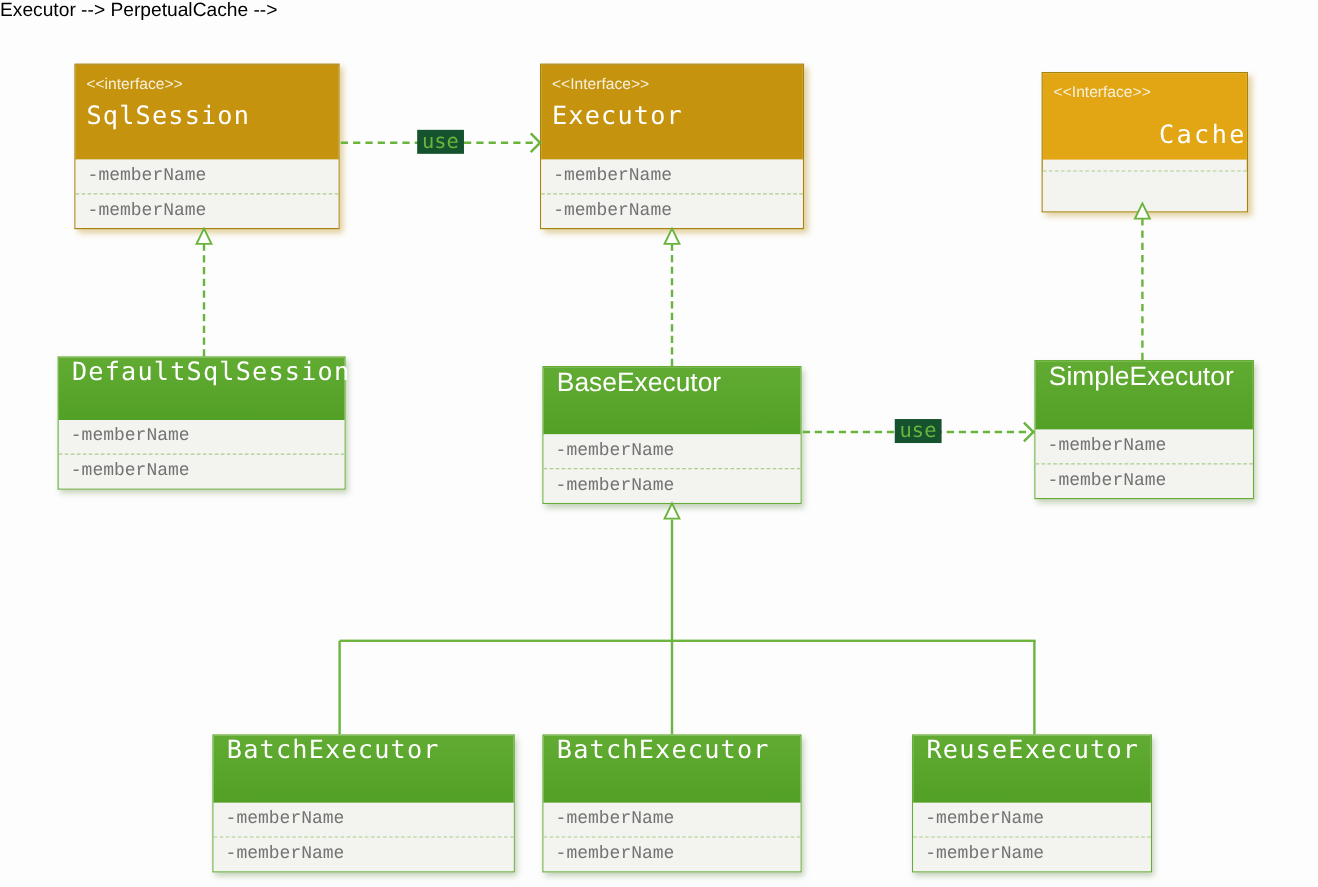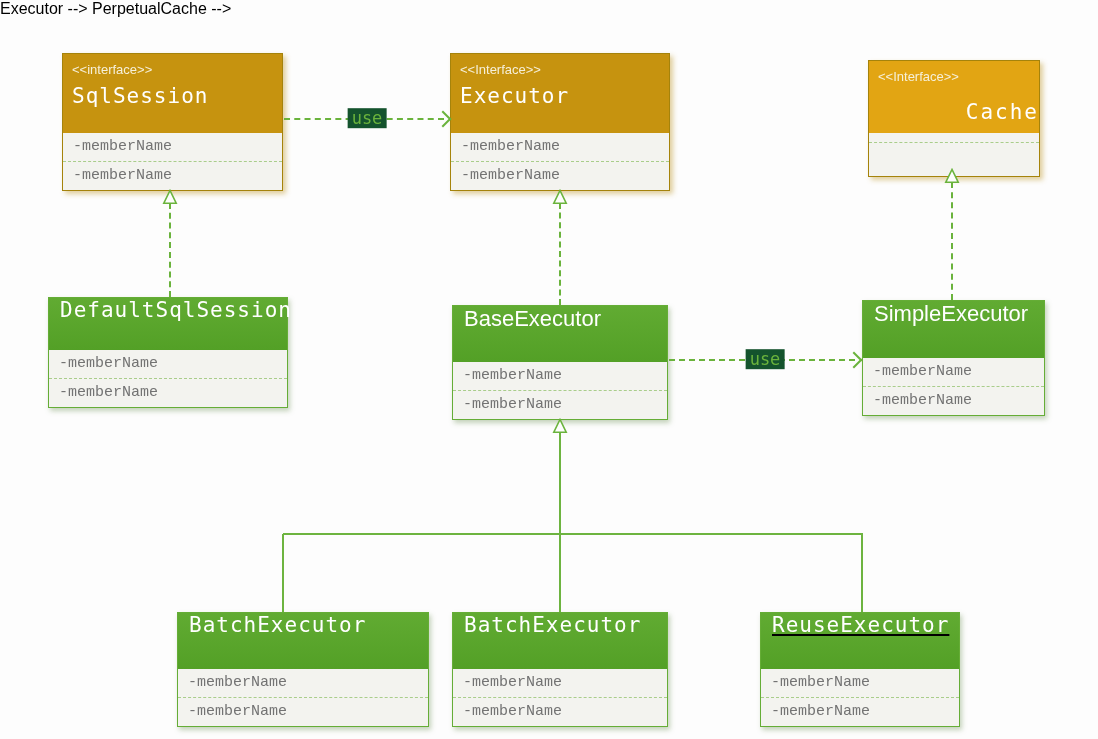--- a/index.html
+++ b/index.html
@@ -142,21 +142,21 @@
       <div class="cname">BatchExecutor</div>
     </div>
     <div class="bdy">
       <div class="mrow">-memberName</div>
       <div class="mrow">-memberName</div>
     </div>
   </div>
 
   
   <div class="uml-box green" style="left:760px;top:612px;width:200px;">
-    <div class="hdr" style="height:56px;text-decoration:underline;">
+    <div class="hdr" style="height:56px;">
       <div class="cname">ReuseExecutor</div>
     </div>
     <div class="bdy">
       <div class="mrow">-memberName</div>
       <div class="mrow">-memberName</div>
     </div>
   </div>
 
    Executor --&gt;
   <div class="dep" style="left:284px;top:107px;width:166px;">

